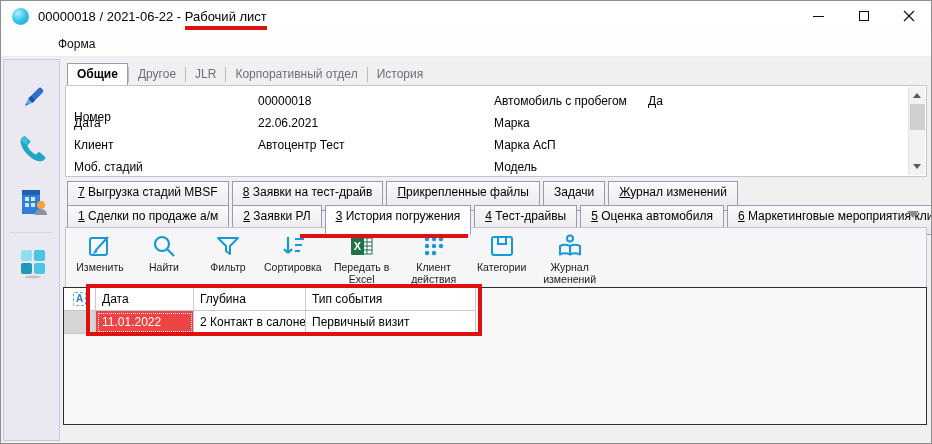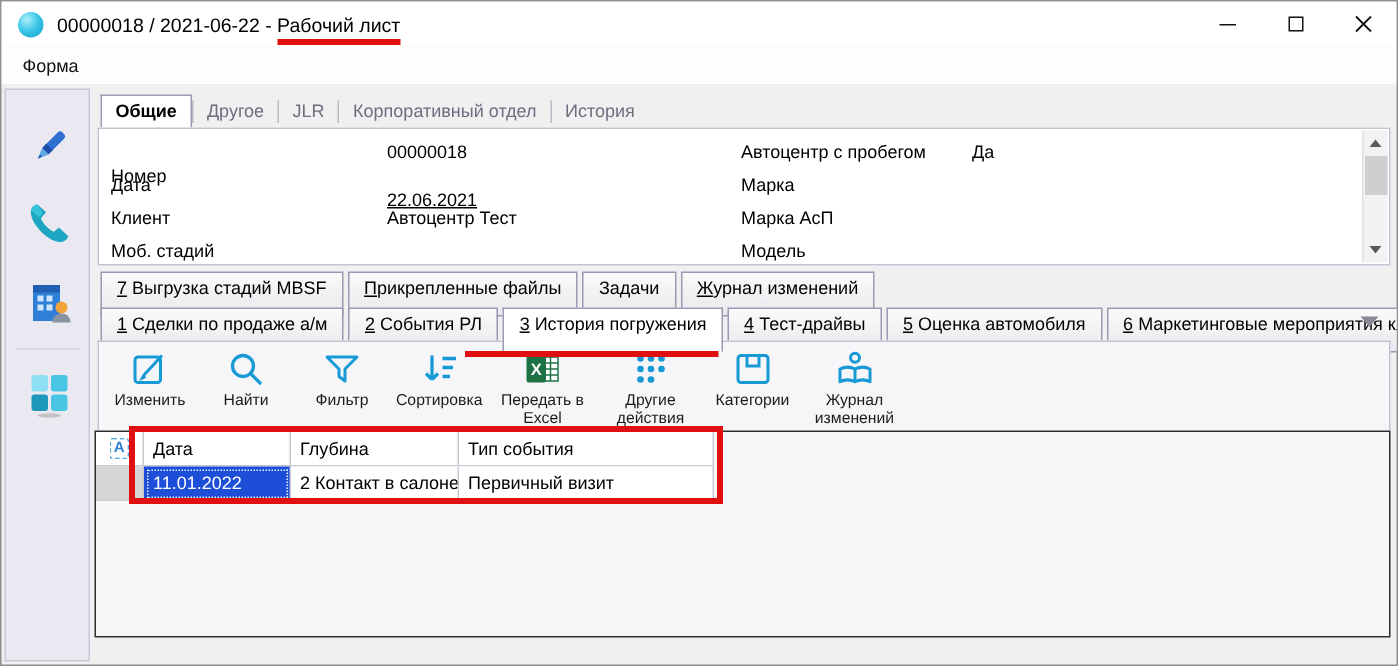--- a/index.html
+++ b/index.html
@@ -11,21 +11,21 @@
   .app-orb { width:17px; height:17px; border-radius:50%; margin-left:11px;
              background:radial-gradient(circle at 35% 30%, #aef0fa 0%, #3ec8e8 45%, #0e9ec7 100%); }
   .title-text { margin-left:9px; font-size:13px; color:#000; white-space:nowrap; }
   .title-hl { border-bottom:4px solid #e01010; padding-bottom:2px; }
   .win-controls { margin-left:auto; display:flex; height:30px; }
   .win-btn { width:45px; height:30px; display:flex; align-items:center; justify-content:center; cursor:default; }
   .glyph-min { width:11px; height:1px; background:#111; display:block; }
   .glyph-max { width:10px; height:10px; border:1px solid #111; display:block; }
 
   
-  .menubar { position:absolute; left:0; top:30px; width:930px; height:26px; background:#fdfdfd; display:flex; align-items:center; border-bottom:1px solid #ececec; }
+  .menubar { position:absolute; left:0; top:30px; width:930px; height:26px; background:#fdfdfd; display:flex; align-items:center; border-bottom:1px solid #ececec;padding-left:43px; }
   .menu-item { padding:0 14px; font-size:12px; color:#111; }
 
   
   .sidebar { position:absolute; left:2px; top:58px; width:57px; height:382px; background:#eae9f1; border:1px solid #c9c8d6; }
   .side-btn { width:57px; height:40px; display:flex; align-items:center; justify-content:center; }
   .side-btn.pen { margin-top:18px; } .side-btn.phone { margin-top:12px; }
   .side-btn.org { margin-top:12px; }
   .side-sep { height:1px; background:#d7d6e0; margin:10px 6px 10px 6px; }
 
   
@@ -61,21 +61,21 @@
   .tbtn .ticon { height:27px; display:flex; align-items:center; justify-content:center; }
   .tlabel { font-size:10.5px; color:#1c1c1c; text-align:center; line-height:12px; margin-top:2px; overflow-wrap:anywhere; }
 
   
   .gridpanel { position:absolute; left:2px; top:230px; width:864px; height:138px; background:#f7f7f7; border:1px solid #2e2e2e; }
   .grow { display:flex; font-size:12px; }
   .gcell { border-right:1px solid #c9c9d4; border-bottom:1px solid #c9c9d4; height:23px; line-height:22px; padding:0 6px; background:#fff; white-space:nowrap; overflow:hidden; }
   .gutter { width:32px; padding:0; display:flex; align-items:center; justify-content:center; }
   .c-date { width:98px; } .c-depth { width:112px; } .c-type { width:170px; }
   .gutter-row { background:#d6d6d6; }
-  .cell-sel { background:#1d4ed8; color:#fff; outline:1px dotted #e6f0ff; outline-offset:-3px; }
+  .cell-sel { background:#ef4444; color:#fff; outline:1px dotted #e6f0ff; outline-offset:-3px; }
   .auto-icon { font-size:10px; font-weight:bold; color:#2a7fd0; border:1px dashed #55aee0; padding:0 2px; line-height:12px; border-radius:2px; }
 
   
   .red-box { position:absolute; left:22px; top:-4px; width:396px; height:52px; border:4px solid #e01010; pointer-events:none; z-index:5; }
 </style>
 </head>
 <body>
 
 <div class="screen">
 
@@ -157,52 +157,53 @@
       <div class="ttab-sep"></div>
       <div class="ttab">Корпоративный отдел</div>
       <div class="ttab-sep"></div>
       <div class="ttab">История</div>
     </div>
 
     <div class="fields">
       <div class="frow" style="left:8px;  top:24px;">Номер</div>
       <div class="frow" style="left:192px;top:8px;">00000018</div>
       <div class="frow" style="left:8px;  top:30px;">Дата</div>
-      <div class="frow" style="left:192px;top:40px;text-decoration:underline;">22.06.2021</div>
+      <div class="frow" style="left:192px;top:30px;">22.06.2021</div>
       <div class="frow" style="left:8px;  top:52px;">Клиент</div>
       <div class="frow" style="left:192px;top:52px;">Автоцентр Тест</div>
       <div class="frow" style="left:8px;  top:74px;">Моб. стадий</div>
       <div class="frow" style="left:192px;top:74px;"></div>
 
-      <div class="frow" style="left:428px;top:8px;">Автоцентр с пробегом</div>
+      <div class="frow" style="left:428px;top:8px;">Автомобиль с пробегом</div>
       <div class="frow" style="left:582px;top:8px;">Да</div>
       <div class="frow" style="left:428px;top:30px;">Марка</div>
       <div class="frow" style="left:582px;top:30px;"></div>
       <div class="frow" style="left:428px;top:52px;">Марка АсП</div>
       <div class="frow" style="left:582px;top:52px;"></div>
       <div class="frow" style="left:428px;top:74px;">Модель</div>
       <div class="frow" style="left:582px;top:74px;"></div>
 
       <div class="scrollbar">
         <div class="sb-arrow sb-up"></div>
         <div class="sb-thumb"></div>
         <div class="sb-arrow sb-dn"></div>
       </div>
     </div>
 
     <div class="tabrow tabrow1">
       <div class="btab"><span class="accel">7</span><span> Выгрузка стадий MBSF</span></div>
+      <div class="btab"><span class="accel">8</span><span> Заявки на тест-драйв</span></div>
       <div class="btab"><span class="accel">П</span><span>рикрепленные файлы</span></div>
       <div class="btab"><span class="accel"></span><span>Задачи</span></div>
       <div class="btab"><span class="accel">Ж</span><span>урнал изменений</span></div>
     </div>
 
     <div class="tabrow tabrow2">
       <div class="btab"><span class="accel">1</span><span> Сделки по продаже а/м</span></div>
-      <div class="btab"><span class="accel">2</span><span> События РЛ</span></div>
+      <div class="btab"><span class="accel">2</span><span> Заявки РЛ</span></div>
       <div class="btab active"><span class="accel">3</span><span> История погружения</span>
         <div class="tab-underline"></div>
       </div>
       <div class="btab"><span class="accel">4</span><span> Тест-драйвы</span></div>
       <div class="btab"><span class="accel">5</span><span> Оценка автомобиля</span></div>
       <div class="btab"><span class="accel">6</span><span> Маркетинговые мероприятия клиента</span></div>
     </div>
     <div class="tabs-overflow"></div>
 
     <div class="toolbar">
@@ -258,21 +259,21 @@
             <circle cx="6" cy="6" r="2.2"></circle>
               <circle cx="13" cy="6" r="2.2"></circle>
               <circle cx="20" cy="6" r="2.2"></circle>
             <circle cx="6" cy="13" r="2.2"></circle>
               <circle cx="13" cy="13" r="2.2"></circle>
               <circle cx="20" cy="13" r="2.2"></circle>
             <circle cx="6" cy="20" r="2.2"></circle>
               <circle cx="13" cy="20" r="2.2"></circle>
           </svg>
         </div>
-        <div class="tlabel">Другие действия</div>
+        <div class="tlabel">Клиент действия</div>
       </div>
       <div class="tbtn">
         <div class="ticon">
           <svg width="26" height="26" viewBox="0 0 26 26" fill="none" stroke="#1799d6" stroke-width="2">
             <rect x="3" y="4" width="20" height="18" rx="2"></rect>
             <rect x="9" y="4" width="8" height="7"></rect>
           </svg>
         </div>
         <div class="tlabel">Категории</div>
       </div>

